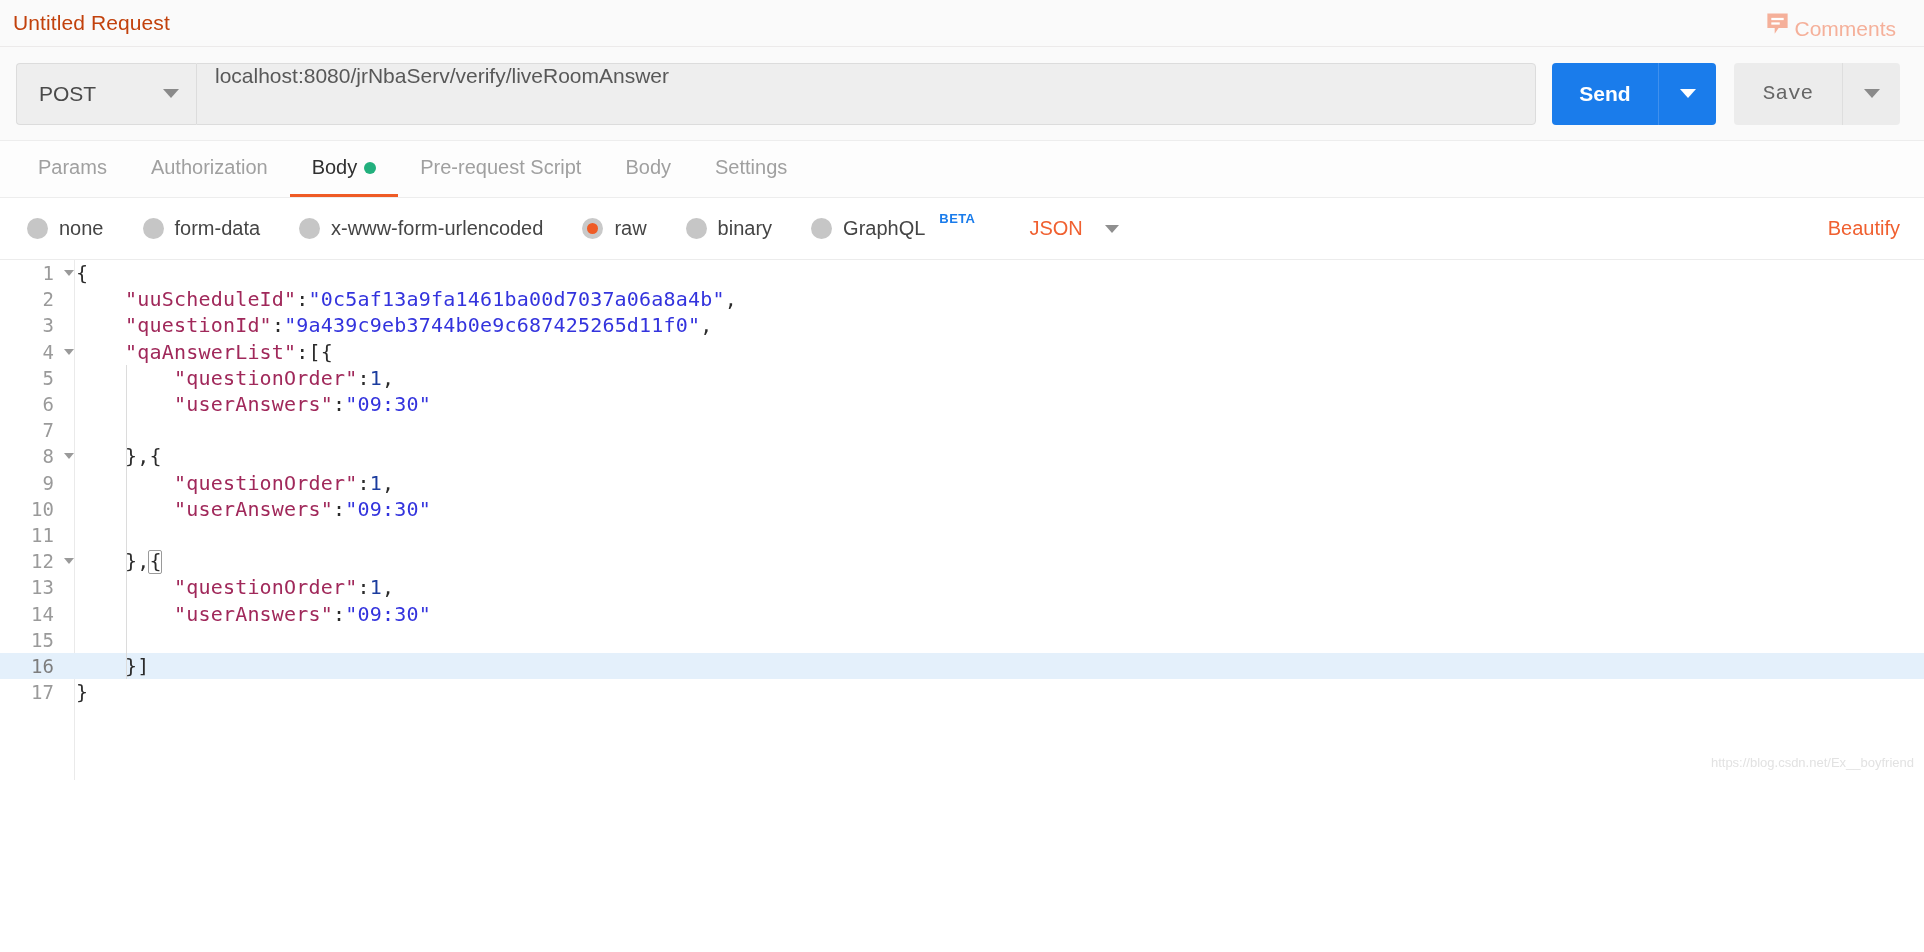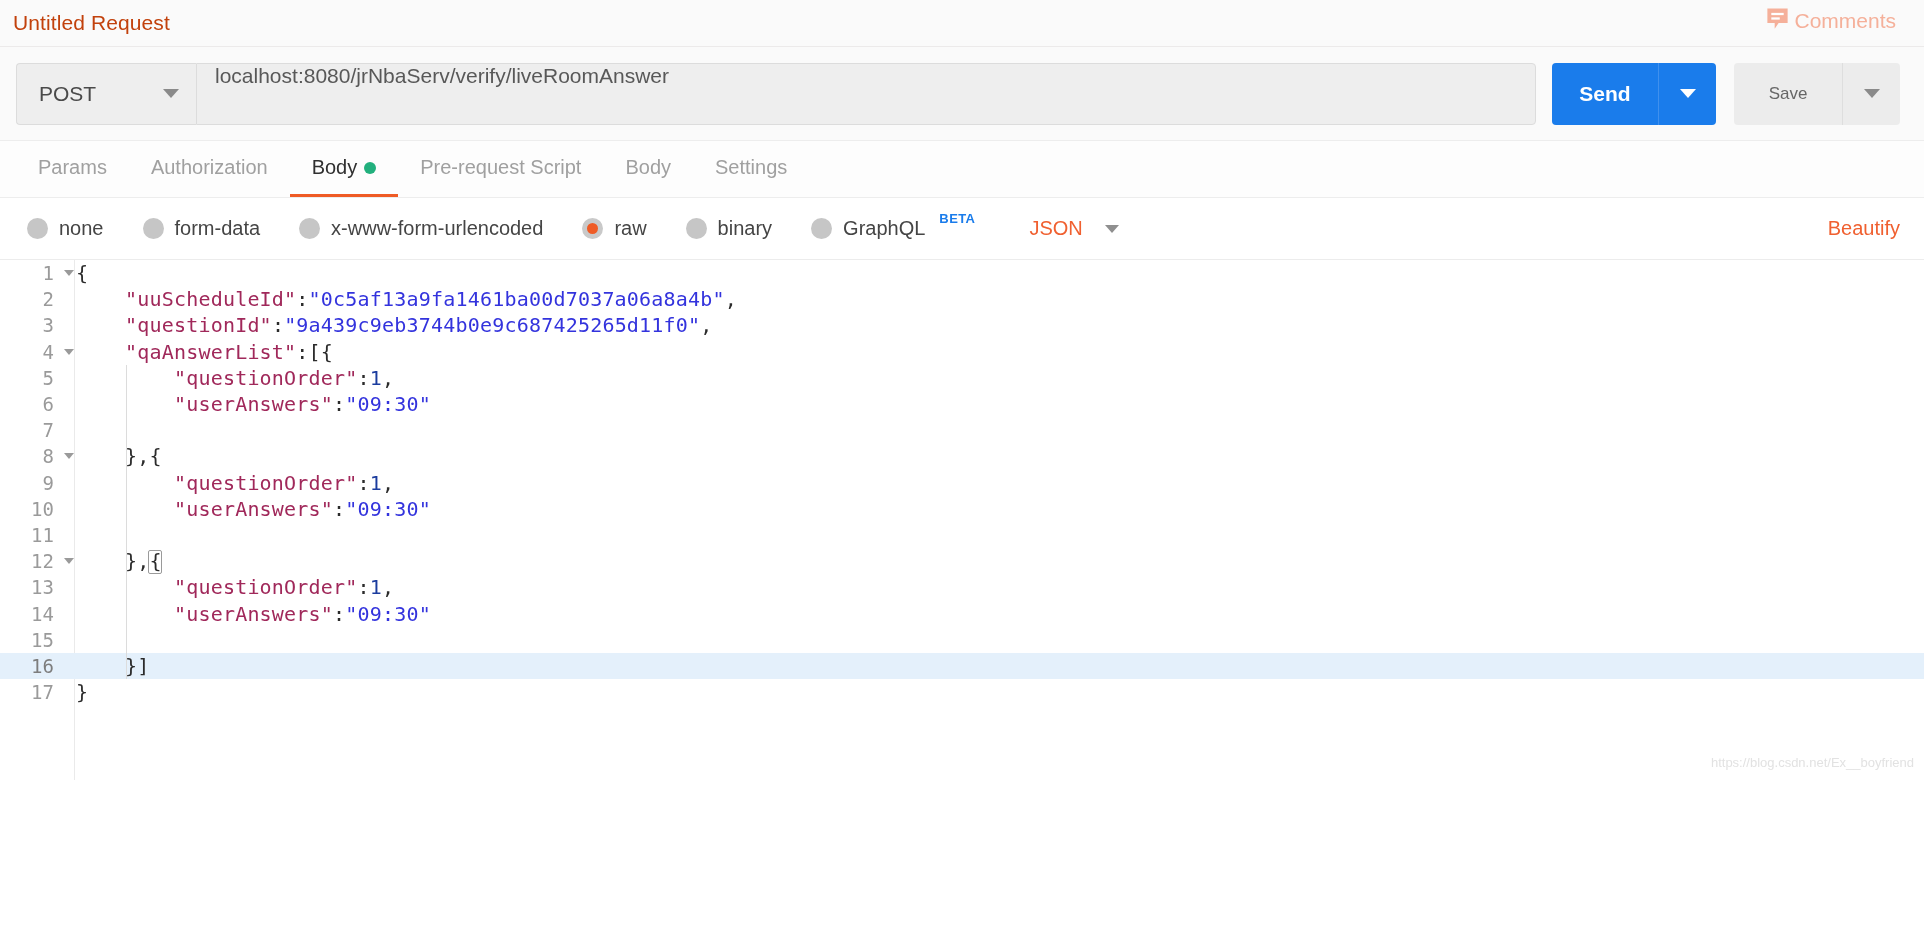--- a/index.html
+++ b/index.html
@@ -24,21 +24,21 @@
     font-size: 21px;
     color: #c2410c;
     letter-spacing: .1px;
   }
   .comments-btn {
     position: absolute;
     right: 28px;
     top: 0;
     height: 41px;
     display: flex;
-    align-items: center;
+    align-items: flex-end;
     gap: 3px;
     cursor: pointer;
   }
   .comment-icon { display: block; }
   .comments-label {
     font-size: 21px;
     color: #f5b09a;
   }
 
   
@@ -117,25 +117,25 @@
   .save-group {
     display: flex;
     margin-left: 18px;
     border-radius: 4px;
     overflow: hidden;
   }
   .save-btn {
     width: 108px; height: 62px;
     background: #ececec;
     color: #666666;
-    font-size: 17px;
+    font-size: 21px;
     display: flex; align-items: center; justify-content: center;
     cursor: pointer;
     border: none;
-    font-family: Liberation Sans, sans-serif;
+    font-family: Liberation Mono, monospace;
   }
   .save-caret-btn {
     width: 58px; height: 62px;
     background: #ececec;
     border-left: 1px solid #dedede;
     display: flex; align-items: center; justify-content: center;
     cursor: pointer;
   }
 
   

